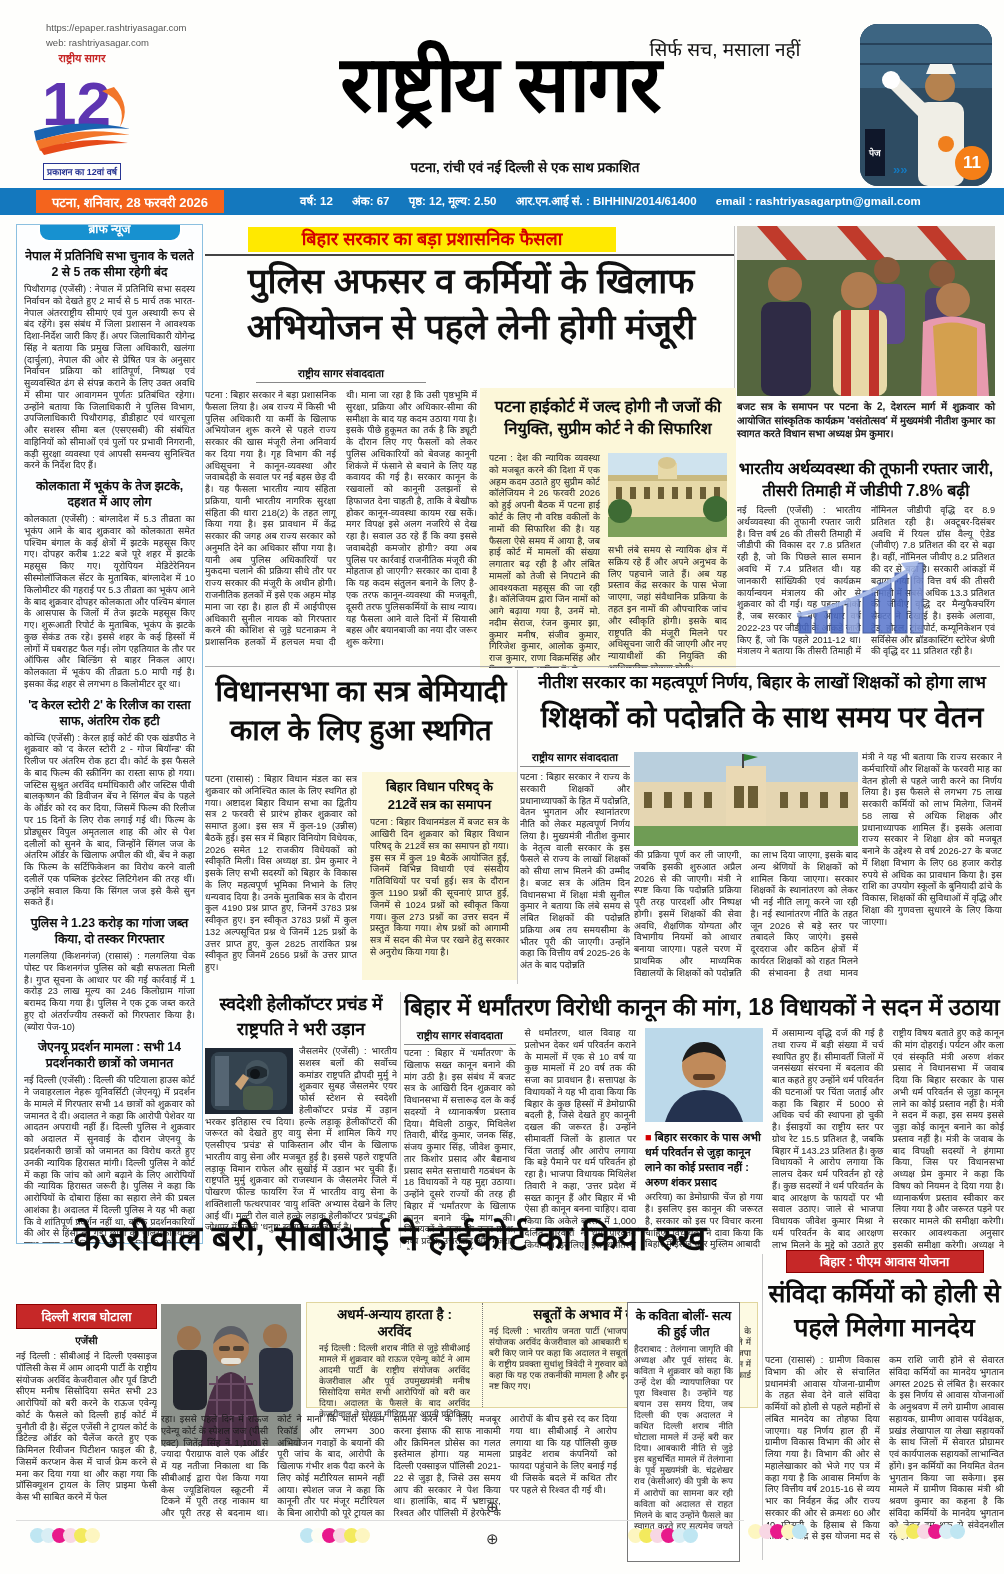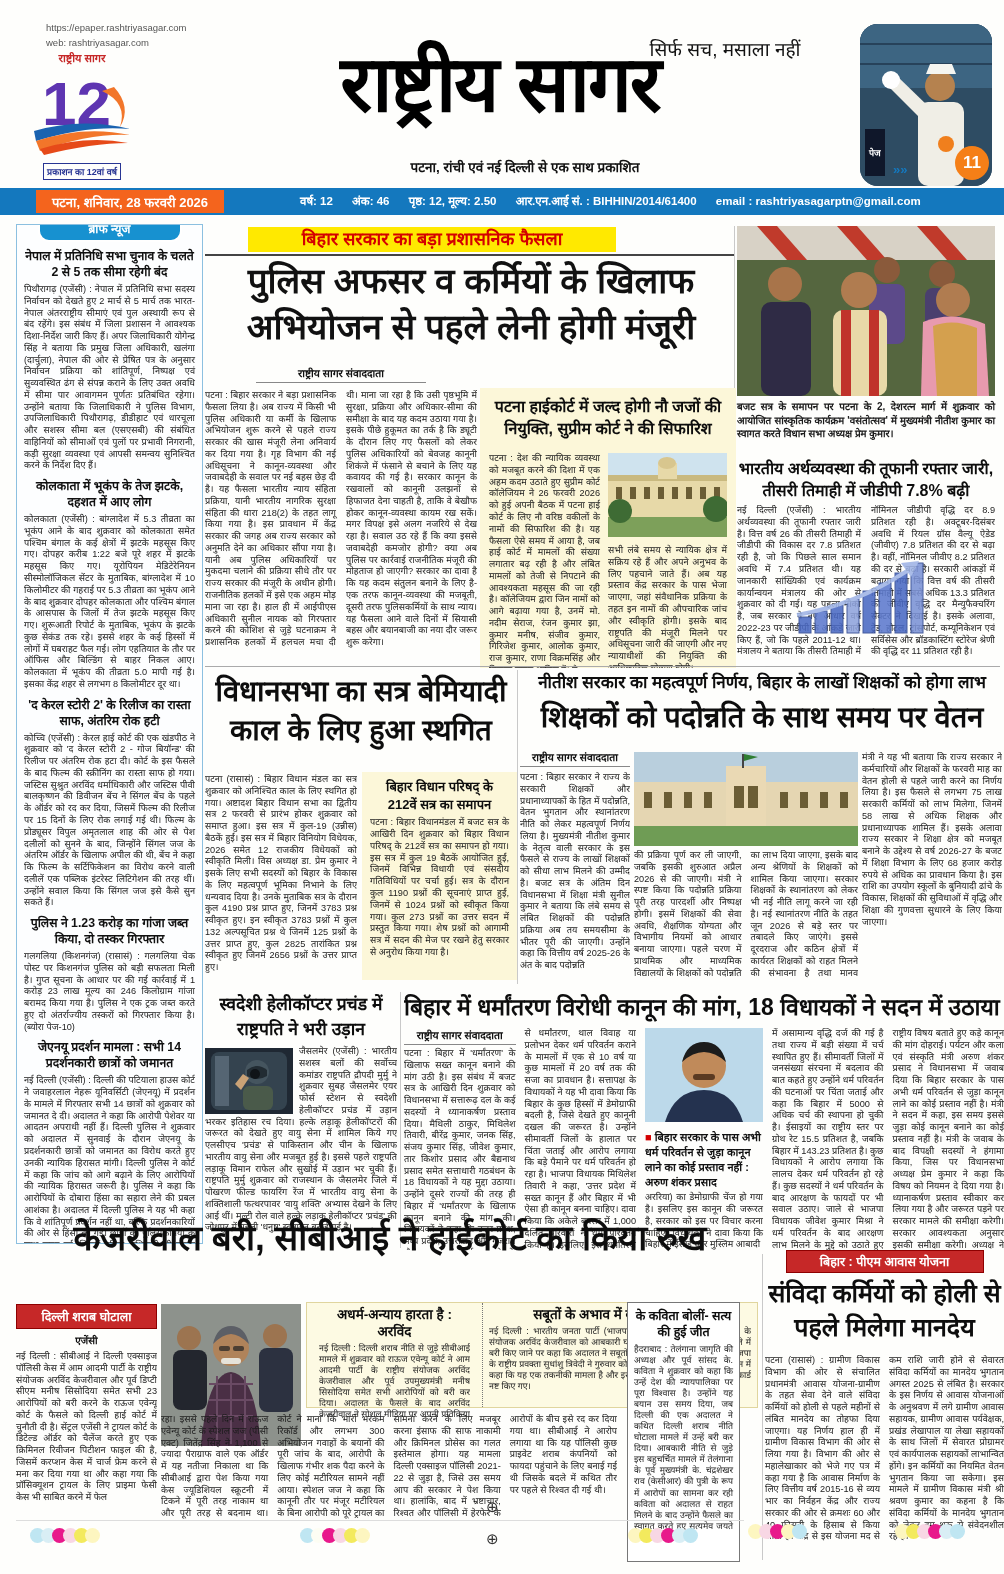--- a/index.html
+++ b/index.html
@@ -91,21 +91,21 @@
     </svg>
     <div class="page-label">पेज</div>
     <div class="page-arrows">»»</div>
     <div class="page-badge">11</div>
   </div>
 
   <div class="abs blue-bar"></div>
   <div class="abs date-box">पटना, शनिवार, 28 फरवरी 2026</div>
   <div class="abs issue-info">
     <span>वर्ष: 12</span>
-    <span>अंक: 46</span>
+    <span>अंक: 67</span>
     <span>पृष्ठ: 12, मूल्य: 2.50</span>
     <span>आर.एन.आई सं. : BIHHIN/2014/61400</span>
     <span>email : rashtriyasagarptn@gmail.com</span>
   </div>
 
   <div class="abs brief clip">
     <div class="brief-pill">ब्रीफ न्यूज</div>
 
     <div>
       <div class="bh">नेपाल में प्रतिनिधि सभा चुनाव के चलते 2 से 5 तक सीमा रहेगी बंद</div>

